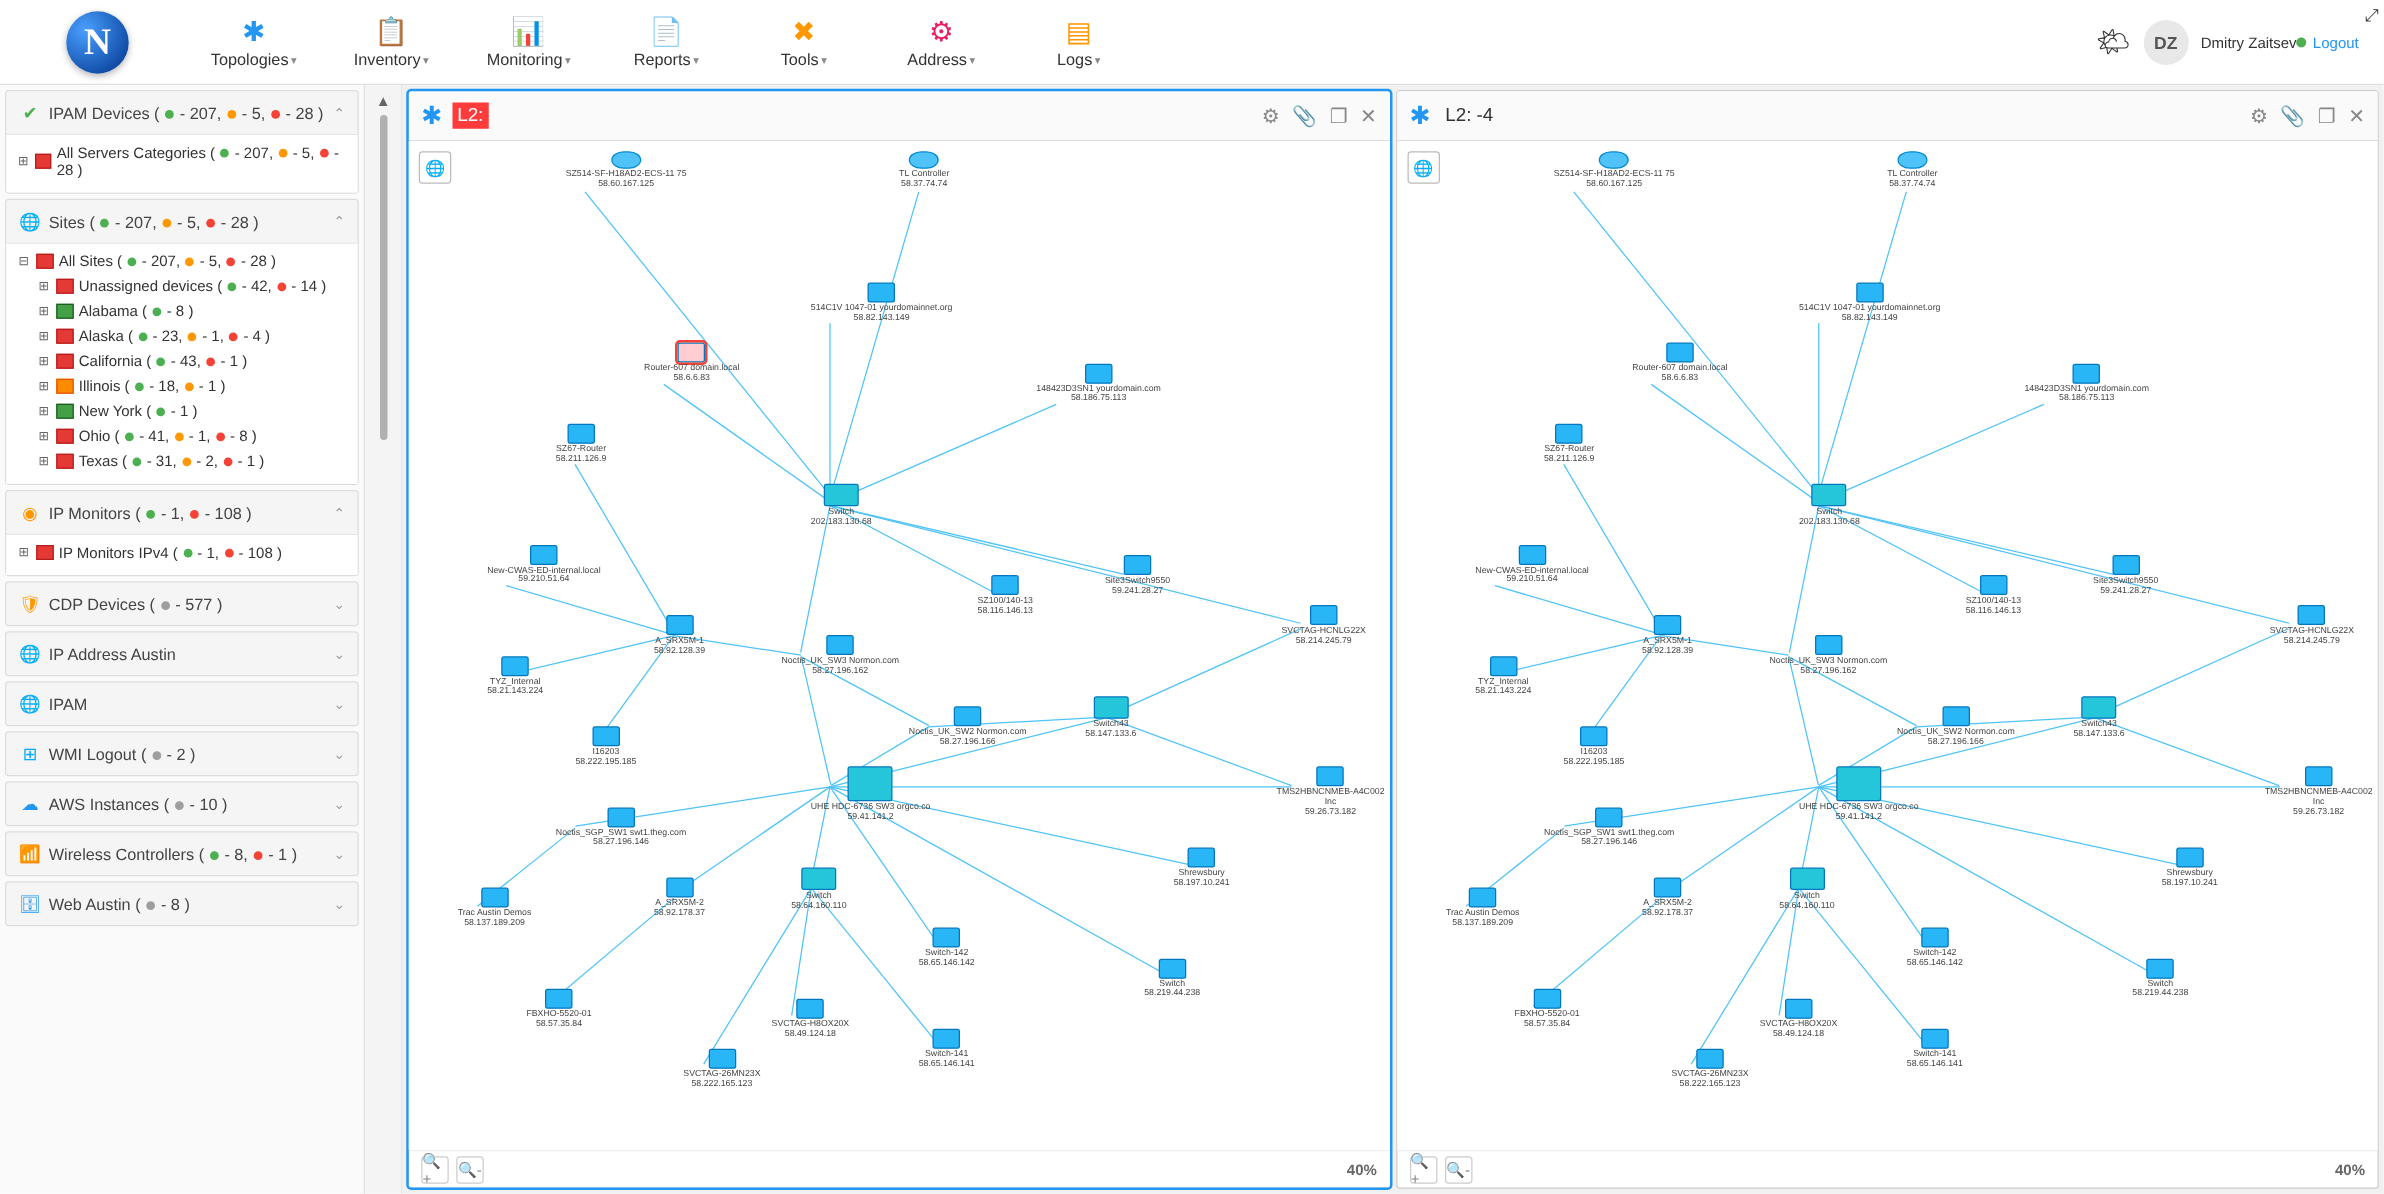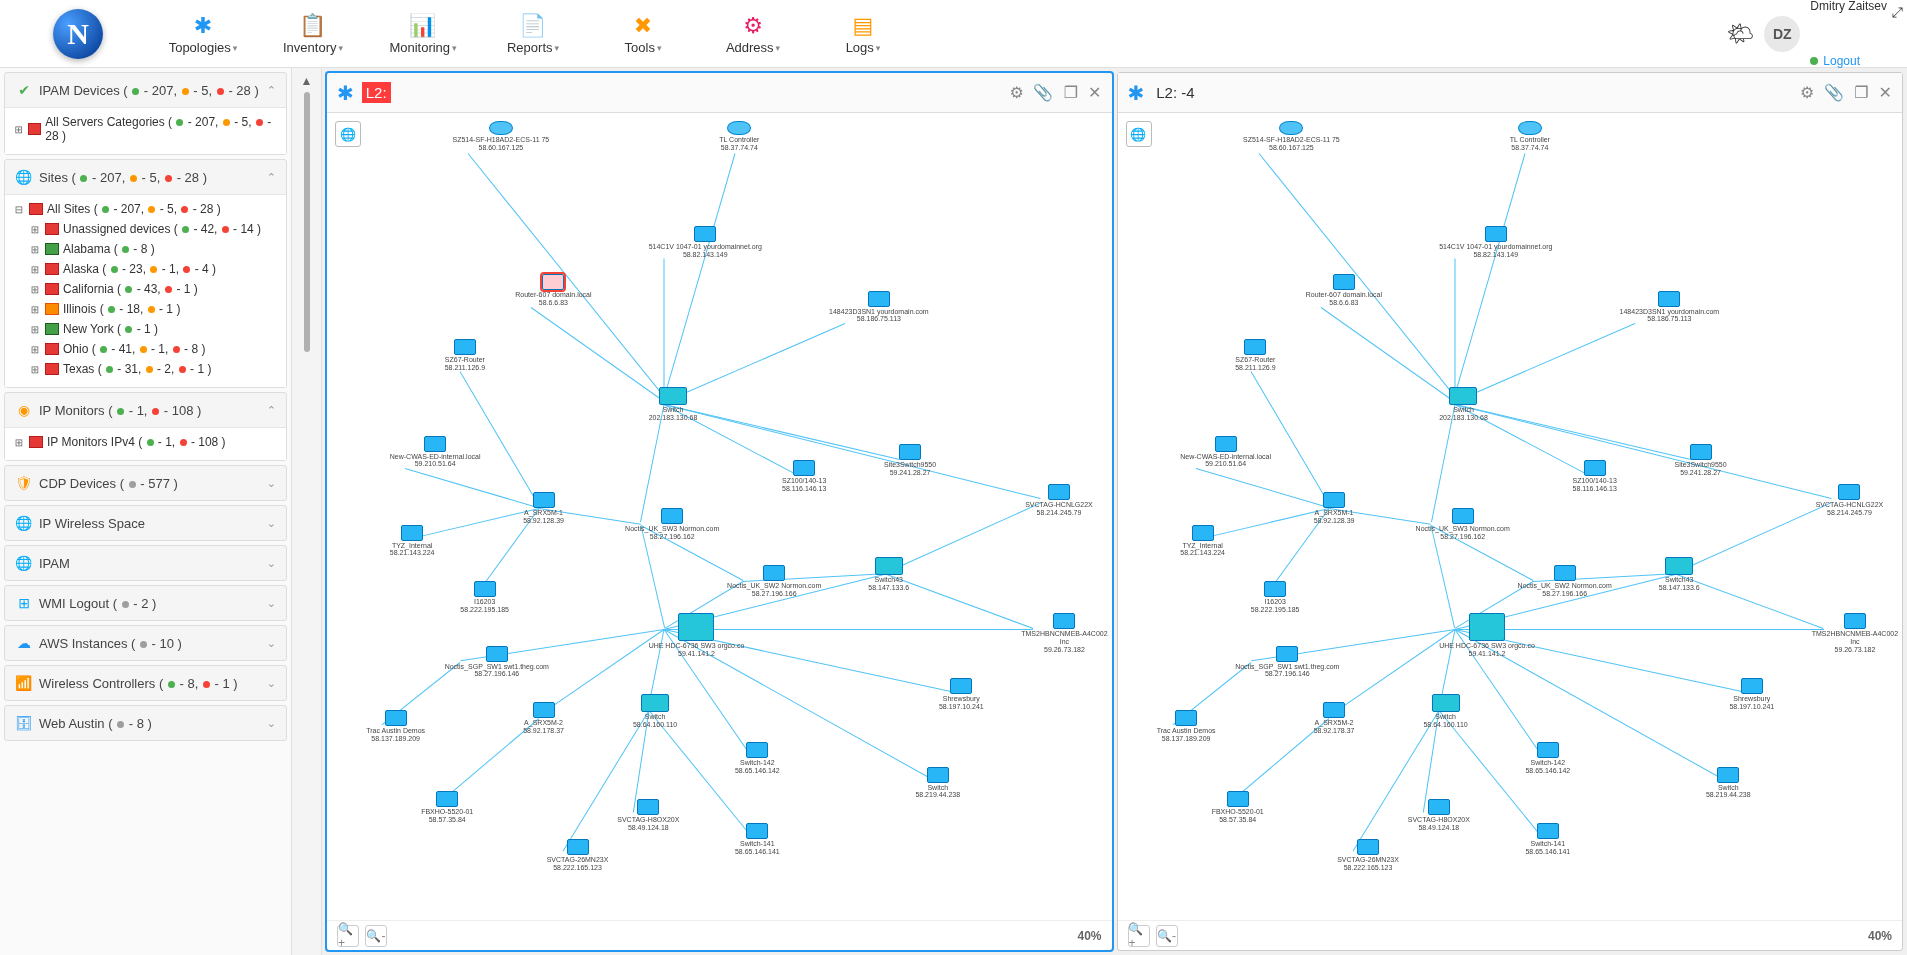--- a/index.html
+++ b/index.html
@@ -10,21 +10,21 @@
   .logo-circle { width: 50px; height: 50px; border-radius: 50%; background: radial-gradient(circle at 30% 30%, #4a9fff, #0d47a1 80%); display:flex; align-items:center; justify-content:center; box-shadow: 0 2px 6px rgba(0,0,0,0.3);}
   .logo-circle span { color:#fff; font-size:30px; font-weight:700; font-family: Georgia, serif;}
   .nav-items { display: flex; flex: 1; }
   .nav-item { width: 110px; display: flex; flex-direction: column; align-items: center; justify-content: center; cursor: pointer; padding: 6px 4px; }
   .nav-item .ico { font-size: 22px; height: 28px; display:flex; align-items:center; justify-content:center;}
   .nav-item .lbl { font-size: 13px; color: #333; display:flex; align-items:center; gap:2px;}
   .nav-item .caret { font-size: 9px; color: #888; }
   .user-area { display:flex; align-items:center; gap:10px; padding-right:12px;}
   .weather { font-size:22px; }
   .avatar { width:36px; height:36px; border-radius:50%; background:#e8e8e8; display:flex; align-items:center; justify-content:center; font-weight:600; color:#555; font-size:14px;}
-  .user-text { display:flex; flex-direction:column; font-size:12px; align-items:flex-start;gap:41px;}
+  .user-text { display:flex; flex-direction:row; font-size:12px; align-items:flex-start;}
   .user-text .nm { color:#333; }
   .user-text .lg { display:flex; align-items:center; gap:5px; }
   .user-text .lg a { color:#2196f3; text-decoration:none; cursor:pointer;}
   .dot-g { width:8px; height:8px; border-radius:50%; background:#4caf50; display:inline-block;}
   .expand-corner { position:absolute; top:4px; right:4px; font-size:14px; color:#333; cursor:pointer;}
 
   .main { display:flex; height: calc(100vh - 68px); }
   .sidebar { width: 292px; border-right:1px solid #e0e0e0; overflow-y:auto; background:#fafafa; padding:4px;}
   .scroll-rail { width: 30px; display:flex; flex-direction:column; align-items:center; padding-top:6px; background:#f4f4f4; border-right:1px solid #e0e0e0;}
   .scroll-rail .rail-up { font-size:12px; color:#666; cursor:pointer; margin-bottom:4px;}
@@ -245,21 +245,21 @@
       <div class="panel-header">
         <span class="ph-ico" style="color:#ff9800">🛡</span>
         <span><span>CDP Devices</span> ( <span class="stat-dot-gray"></span> <span>- 577</span> )</span>
         <span class="ph-chev">⌄</span>
       </div>
     </div>
 
     <div class="panel">
       <div class="panel-header">
         <span class="ph-ico" style="color:#2196f3">🌐</span>
-        <span>IP Wireless Space</span>
+        <span>IP Address Austin</span>
         <span class="ph-chev">⌄</span>
       </div>
     </div>
 
     <div class="panel">
       <div class="panel-header">
         <span class="ph-ico" style="color:#2196f3">🌐</span>
         <span>IPAM</span>
         <span class="ph-chev">⌄</span>
       </div>

